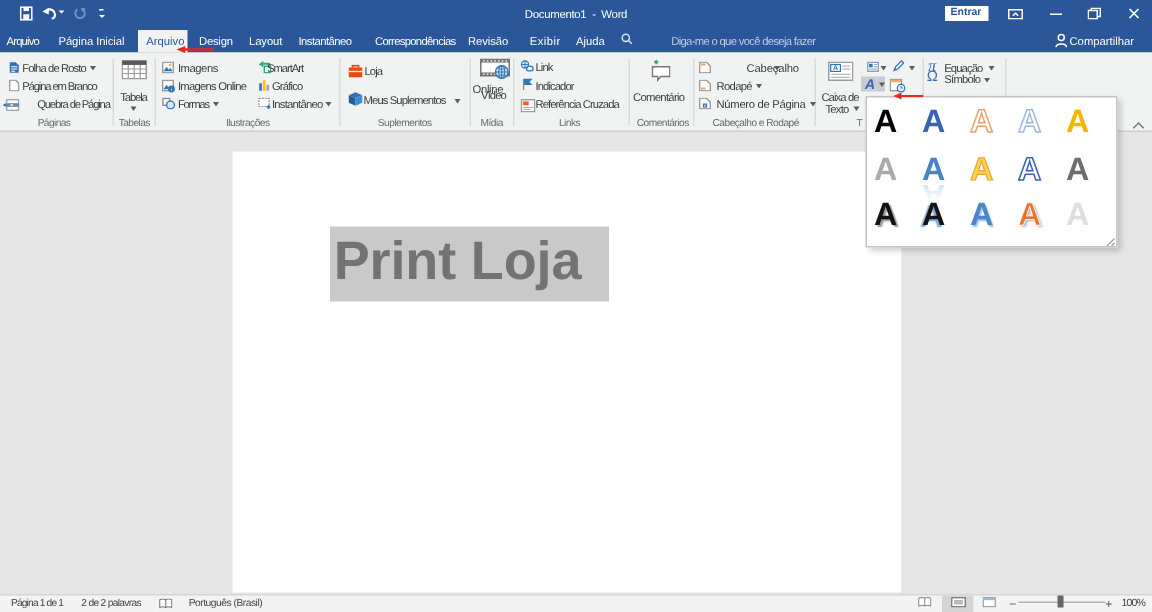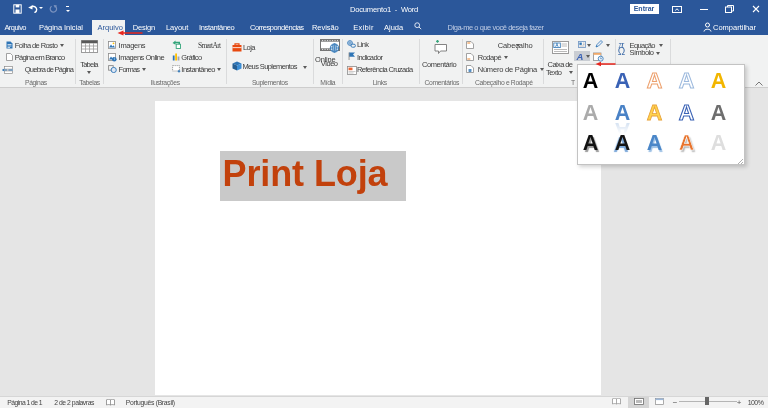--- a/index.html
+++ b/index.html
@@ -134,21 +134,21 @@
 <svg class="a" style="left:107.5px;top:65px;" width="9" height="8" viewBox="0 0 9 8">
   <rect x="0.6" y="0.6" width="4.6" height="4.6" fill="none" stroke="#8c8c8c" stroke-width="0.9"></rect>
   <circle cx="5.7" cy="5" r="2.6" fill="#dce6f4" stroke="#2e75b6" stroke-width="0.9"></circle>
 </svg>
 <div class="a ribtxt" style="left:118.6px;top:65.2px;letter-spacing:-0.8px;">Formas</div>
 <div class="a dar" style="left:141.5px;top:68.3px;"></div>
 <svg class="a" style="left:171.5px;top:40px;" width="9" height="9" viewBox="0 0 9 9">
   <path d="M0.5 3 L3.5 0.5 L3.5 1.8 L8 1.8 L8 5 L6.5 5 L6.5 3.2 L3.5 3.2 L3.5 4.8 Z" fill="#33a57a"></path>
   <rect x="4.2" y="4.2" width="4.3" height="4.3" fill="#fff" stroke="#33a57a" stroke-width="0.9"></rect>
 </svg>
-<div class="a ribtxt" style="left:198px;top:40.8px;letter-spacing:-0.7px;font-family:Liberation Serif, serif;">SmartArt</div>
+<div class="a ribtxt" style="left:178px;top:40.8px;letter-spacing:-0.7px;">SmartArt</div>
 <svg class="a" style="left:172px;top:52.5px;" width="8" height="8" viewBox="0 0 8 8">
   <rect x="0.8" y="2.5" width="1.8" height="5" fill="#2e75b6"></rect>
   <rect x="3.2" y="0.5" width="1.8" height="7" fill="#ffc000"></rect>
   <rect x="5.6" y="3.5" width="1.8" height="4" fill="#a6a6a6"></rect>
 </svg>
 <div class="a ribtxt" style="left:181.3px;top:53px;letter-spacing:-0.55px;">Gráfico</div>
 <svg class="a" style="left:171.5px;top:65px;" width="10" height="8" viewBox="0 0 10 8">
   <rect x="0.6" y="0.6" width="6.8" height="5.4" fill="#fff" stroke="#8c8c8c" stroke-width="0.8" stroke-dasharray="1.2 0.8"></rect>
   <path d="M7 5 V7.6 M5.7 6.3 H8.3" stroke="#2e75b6" stroke-width="1.1"></path>
 </svg>
@@ -231,21 +231,21 @@
 <div class="a dar" style="left:540px;top:68px;"></div>
 <div class="a glbl" style="left:468.8px;top:78.6px;width:70px;text-align:center;letter-spacing:-0.35px;">Cabeçalho e Rodapé</div>
 
 <svg class="a" style="left:551.7px;top:41.2px;" width="17" height="13" viewBox="0 0 17 13">
   <rect x="0.5" y="0.5" width="16" height="12" fill="#fff" stroke="#9b9b9b" stroke-width="1"></rect>
   <rect x="1.8" y="2" width="6.5" height="4.6" fill="none" stroke="#2e75b6" stroke-width="0.8"></rect>
   <text x="5" y="5.9" font-size="4.6" font-weight="bold" fill="#2e75b6" text-anchor="middle">A</text>
   <path d="M9.5 3 H15 M9.5 5 H15 M2 8.5 H15 M2 10.5 H15" stroke="#a8a8a8" stroke-width="0.8"></path>
 </svg>
 <div class="a ribtxt" style="left:546px;top:59.8px;width:28px;text-align:center;letter-spacing:-0.6px;">Caixa de</div>
-<div class="a ribtxt" style="left:546px;top:67.6px;width:24px;letter-spacing:-0.5px;">Texto</div>
+<div class="a ribtxt" style="left:546px;top:67.6px;width:24px;text-align:center;letter-spacing:-0.5px;">Texto</div>
 <div class="a dar" style="left:568.5px;top:70.8px;"></div>
 
 <svg class="a" style="left:577.7px;top:41.2px;" width="8" height="7" viewBox="0 0 8 7">
   <rect x="0.5" y="0.5" width="7" height="6" fill="#fff" stroke="#7a9cc6" stroke-width="0.9"></rect>
   <rect x="1.4" y="1.5" width="2.4" height="2.4" fill="#2e75b6"></rect>
   <path d="M4.8 2 H6.6 M4.8 3.4 H6.6 M1.4 5 H6.6" stroke="#9b9b9b" stroke-width="0.7"></path>
 </svg>
 <div class="a dar" style="left:586.5px;top:43.5px;"></div>
 <svg class="a" style="left:595.4px;top:40.2px;" width="8" height="8" viewBox="0 0 8 8">
   <path d="M1 7 L2 4.5 L6 0.5 L7.5 2 L3.5 6 Z" fill="#eaf0f8" stroke="#2e75b6" stroke-width="0.8"></path>
@@ -270,21 +270,21 @@
 <div class="a" style="left:617.8px;top:46.2px;font-size:10px;color:#3f6ca8;">Ω</div>
 <div class="a ribtxt" style="left:629.5px;top:48.3px;letter-spacing:-0.5px;">Símbolo</div>
 <div class="a dar" style="left:655.5px;top:51.5px;"></div>
 
 <svg class="a" style="left:754.5px;top:80.5px;" width="8" height="5" viewBox="0 0 8 5">
   <path d="M0.5 4.5 L4 1 L7.5 4.5" fill="none" stroke="#777" stroke-width="1"></path>
 </svg>
 
 <div class="a" style="left:155px;top:100.5px;width:446px;height:294.5px;background:#fff;"></div>
 <div class="a" style="left:219.7px;top:151.2px;width:186.3px;height:49.8px;background:#c9c9c9;"></div>
-<div class="a" style="left:222.5px;top:148.8px;font-size:36px;font-weight:bold;color:#c2410c;line-height:49.8px;letter-spacing:-0.1px;">Print Loja</div>
+<div class="a" style="left:222.5px;top:148.8px;font-size:36px;font-weight:bold;color:#737373;line-height:49.8px;letter-spacing:-0.1px;">Print Loja</div>
 
 <div class="a" style="left:576.5px;top:63.5px;width:168px;height:101.5px;background:#fff;border:1px solid #c3c3c3;box-shadow:2px 2px 4px rgba(0,0,0,0.18);"></div>
 
 <div class="a wa" style="left:578px;top:70.8px;width:25px;color:#000;">A</div>
 <div class="a wa" style="left:610px;top:70.8px;width:25px;color:#3a62b5;">A</div>
 <div class="a wa" style="left:642px;top:70.8px;width:25px;color:#fff;text-shadow:none;-webkit-text-stroke:1px #eda06c;">A</div>
 <div class="a wa" style="left:674px;top:70.8px;width:25px;color:#fff;-webkit-text-stroke:1px #9cb9dd;">A</div>
 <div class="a wa" style="left:706px;top:70.8px;width:25px;color:#f2b600;">A</div>
 
 <div class="a wa" style="left:578px;top:102.9px;width:25px;color:#ababab;">A</div>

